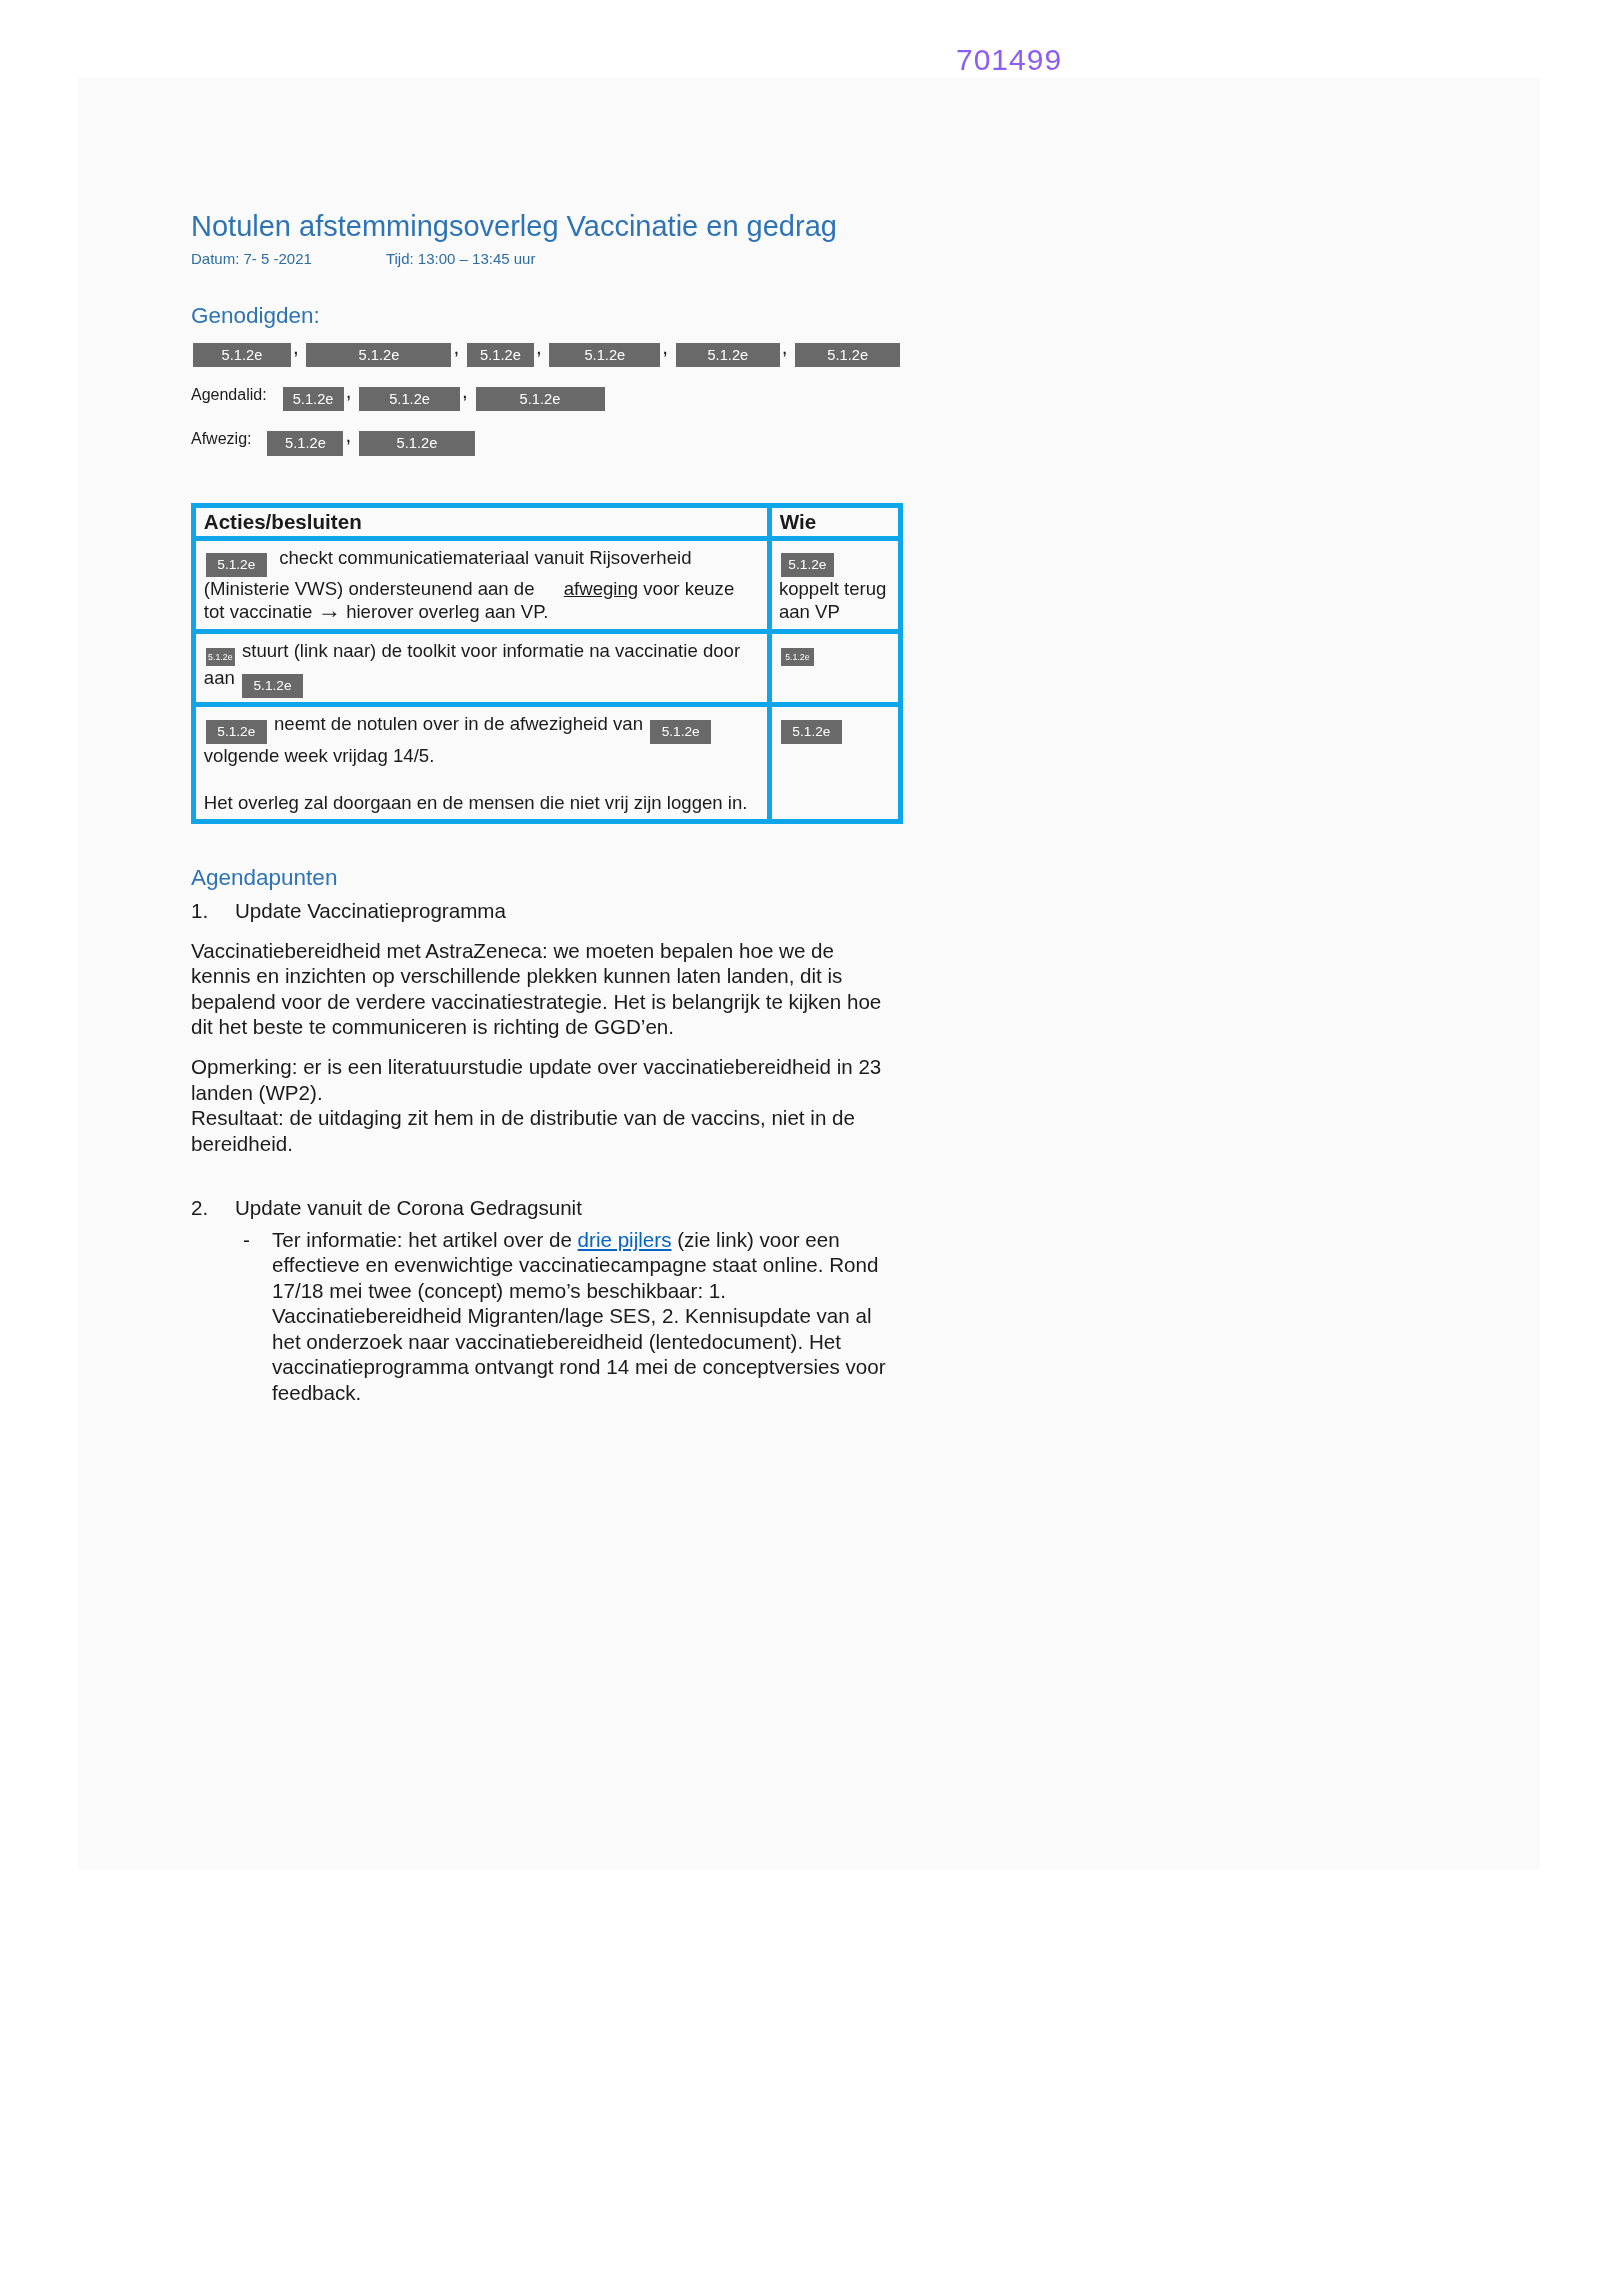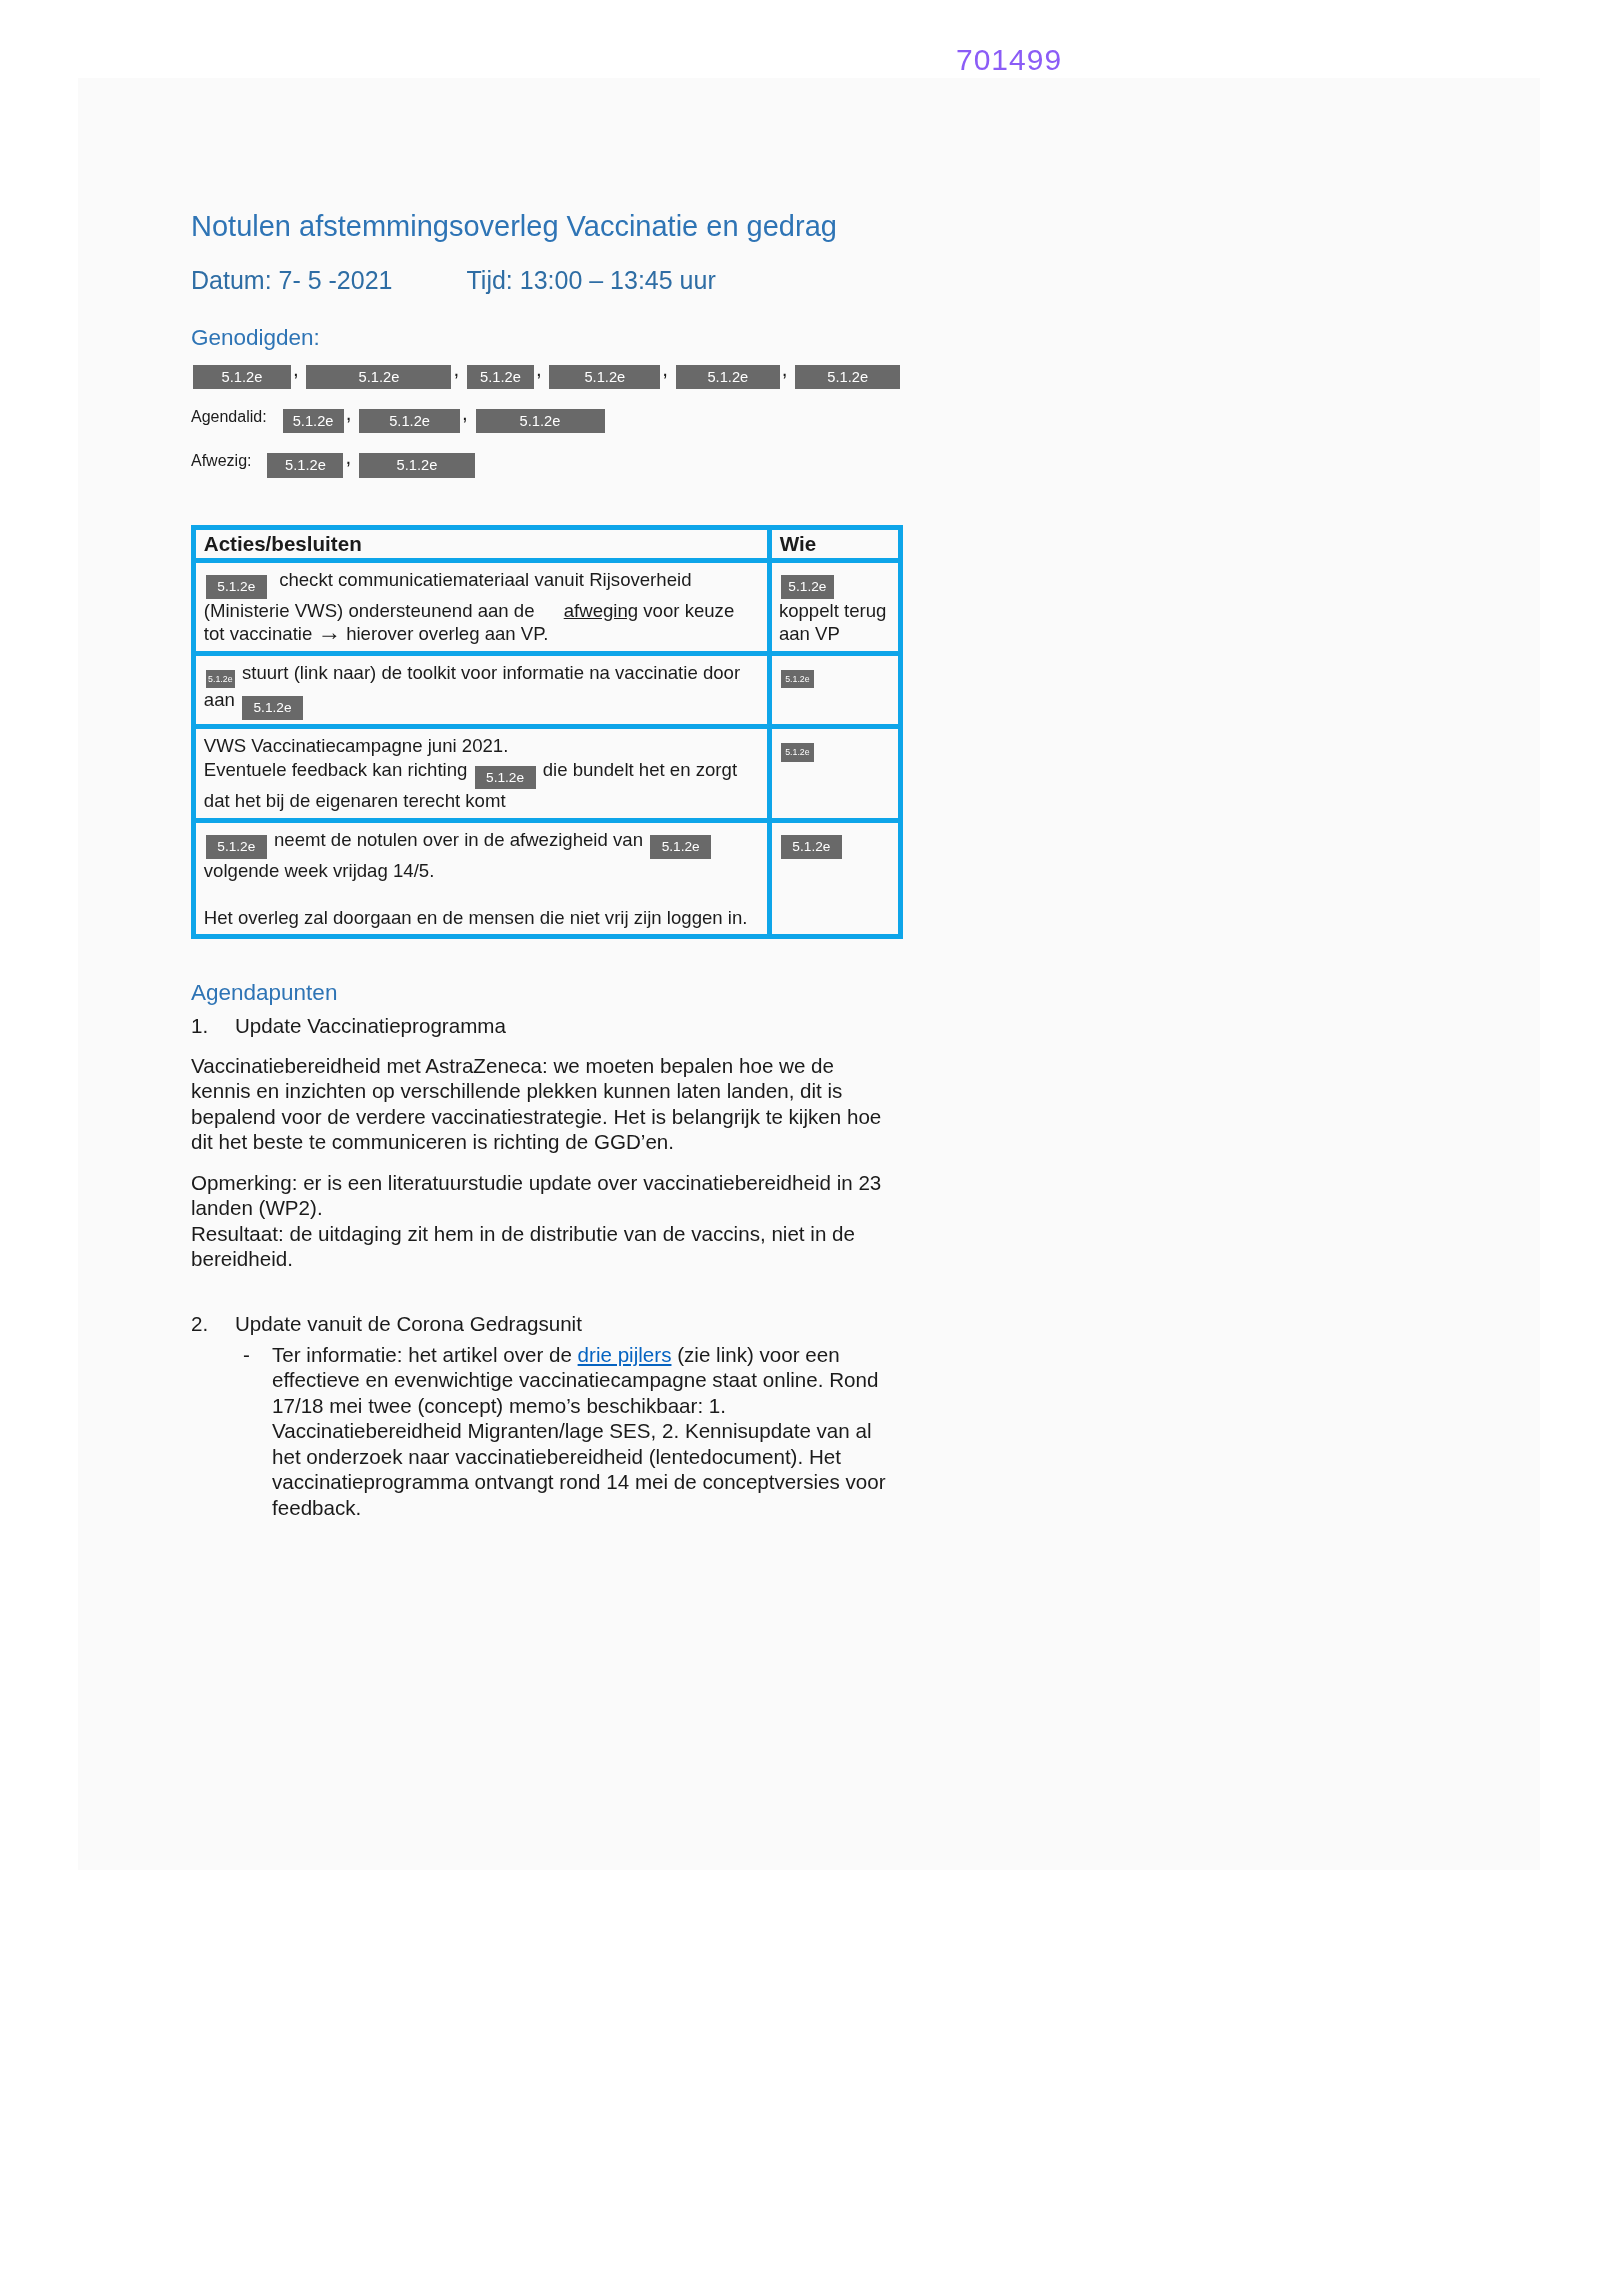--- a/index.html
+++ b/index.html
@@ -21,23 +21,23 @@
     font-size: 30px; letter-spacing: 1px; color: #8b5cf6;
   }
   .content {
     position: absolute; left: 191px; top: 209px; width: 708px;
   }
   .title {
     color: var(--heading-blue, #2e74b5);
     font-size: 29px; font-weight: 400; line-height: 35px;
   }
   .subtitle {
-    margin-top: 24px;
+    margin-top: 2px;
     color: var(--subtitle-blue, #2e6da4);
-    font-size: 25px; line-height: 25.5px;
+    font-size: 15px; line-height: 25.5px;
   }
   .subtitle .tijd { margin-left: 74px; }
   .section-heading {
     color: var(--heading-blue, #2e74b5);
     font-size: 22.5px; font-weight: 400; line-height: 26.5px;
   }
   .genodigden-heading { margin-top: 31px; }
   .agendapunten-heading { margin-top: 41px; }
 
   .rich { white-space: pre-wrap; font-size: 20.6px; line-height: 25.5px; }
@@ -138,24 +138,20 @@
       </thead>
       <tbody>
         <tr class="tr1">
           <td class="rich"><span class="redact" style="width: 61px;">5.1.2e</span><span>  checkt communicatiemateriaal vanuit Rijsoverheid (Ministerie VWS) ondersteunend aan de </span><span class="u">afweging</span><span> voor keuze tot vaccinatie </span><span class="arrow">→</span><span> hierover overleg aan VP.</span></td>
           <td class="rich td-wie"><span class="redact" style="width: 53px;">5.1.2e</span><span> koppelt terug aan VP</span></td>
         </tr>
         <tr class="tr2">
           <td class="rich"><span class="redact sm" style="width: 29px;">5.1.2e</span><span> stuurt (link naar) de toolkit voor informatie na vaccinatie door aan </span><span class="redact" style="width: 61px;">5.1.2e</span></td>
           <td class="rich td-wie"><span class="redact sm" style="width: 33px;">5.1.2e</span></td>
         </tr>
-        <tr class="tr3">
-          <td class="rich"><span>VWS Vaccinatiecampagne juni 2021.</span><br><span>Eventuele feedback kan richting </span><span class="redact" style="width: 61px;">5.1.2e</span><span> die bundelt het en zorgt dat het bij de eigenaren terecht komt</span></td>
-          <td class="rich td-wie"><span class="redact sm" style="width: 33px;">5.1.2e</span></td>
-        </tr>
         <tr class="tr4">
           <td class="rich"><span class="redact" style="width: 61px;">5.1.2e</span><span> neemt de notulen over in de afwezigheid van </span><span class="redact" style="width: 61px;">5.1.2e</span><span> volgende week vrijdag 14/5.</span><br><br><span>Het overleg zal doorgaan en de mensen die niet vrij zijn loggen in.</span></td>
           <td class="rich td-wie"><span class="redact" style="width: 61px;">5.1.2e</span></td>
         </tr>
       </tbody>
     </table>
 
     <div class="section-heading agendapunten-heading">Agendapunten</div>
 
     <div class="agenda-item">

